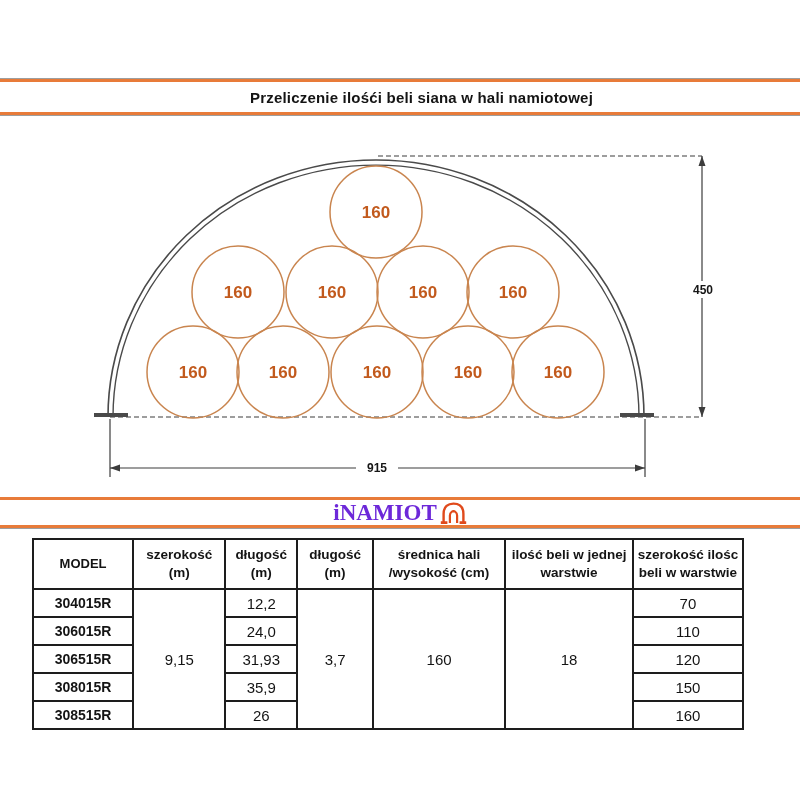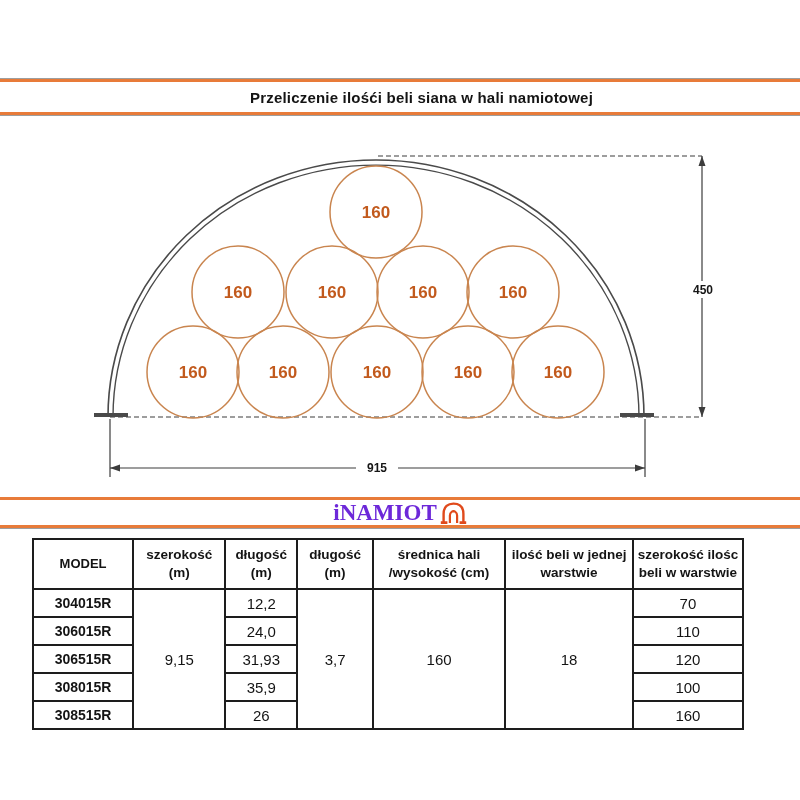--- a/index.html
+++ b/index.html
@@ -184,21 +184,21 @@
       <td>110</td>
     </tr>
     <tr>
       <td class="model">306515R</td>
       <td>31,93</td>
       <td>120</td>
     </tr>
     <tr>
       <td class="model">308015R</td>
       <td>35,9</td>
-      <td>100</td>
+      <td>150</td>
     </tr>
     <tr>
       <td class="model">308515R</td>
       <td>26</td>
       <td>160</td>
     </tr>
   </tbody>
 </table>
 
 </body></html>

